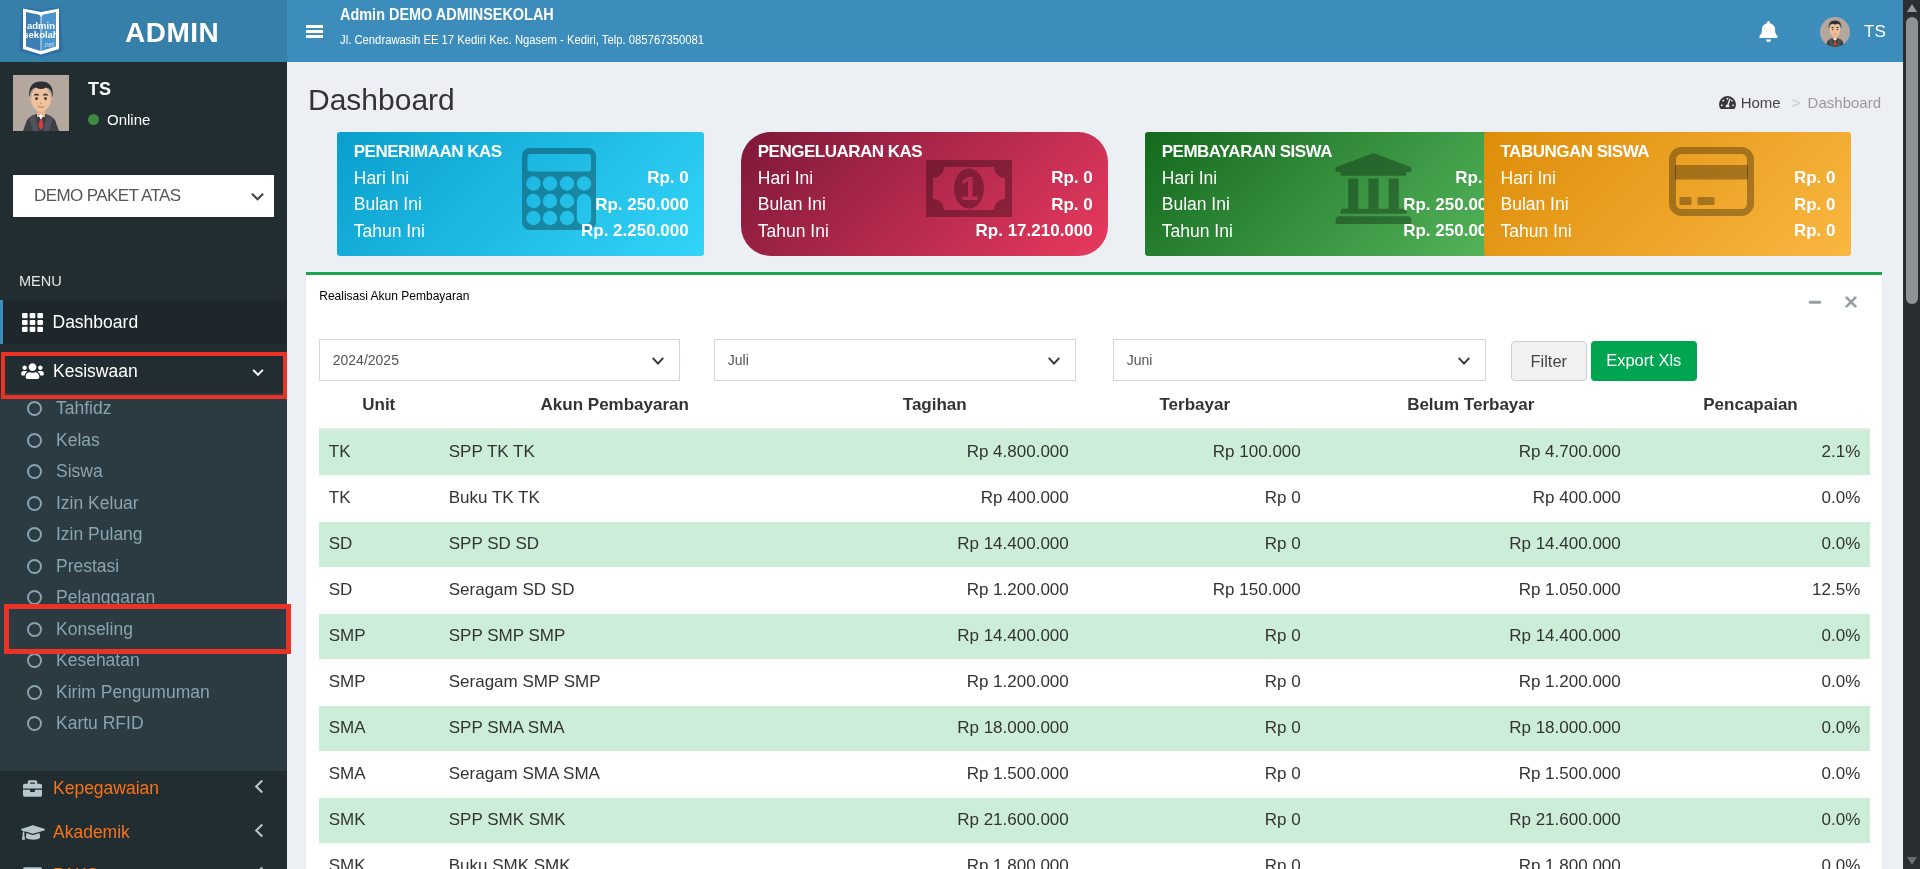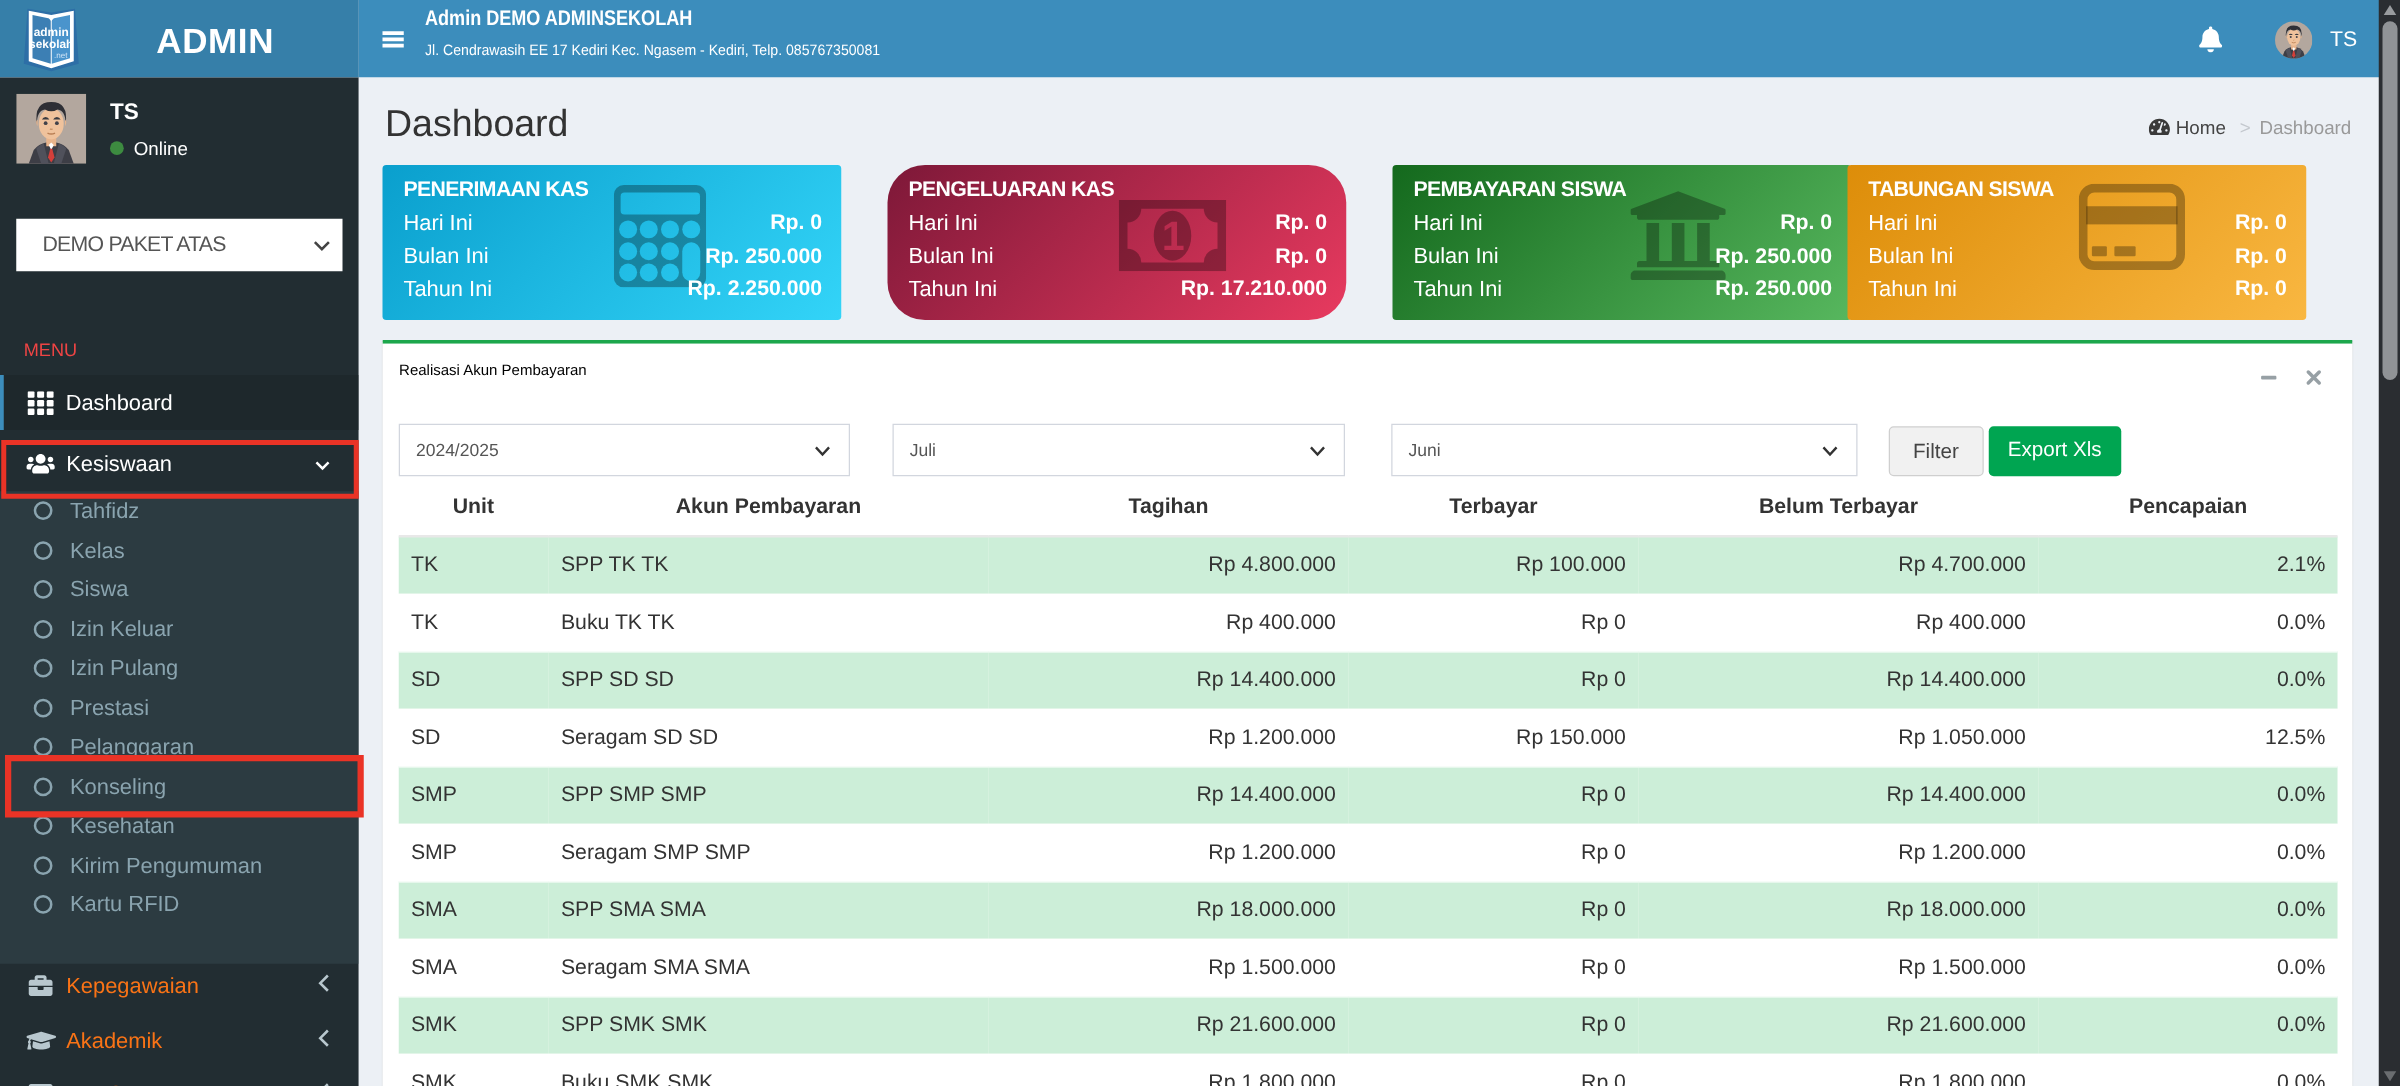--- a/index.html
+++ b/index.html
@@ -23,21 +23,21 @@
 
 
 #sidebar { left:0; top:62px; width:287px; height:807px; background:#222d32; color:#b8c7ce; }
 #upanel { position:absolute; left:13px; top:13px; }
 #upanel img, #upanel .av { width:56px; height:56px; }
 #uname { position:absolute; left:88px; top:17px; color:#fff; font-size:18px; font-weight:bold; }
 #ustat { position:absolute; left:88px; top:49px; font-size:15px; color:#fff; }
 #ustat .dot { display:inline-block; width:11px; height:11px; border-radius:50%; background:#3d8b40; margin-right:8px; }
 #ssel { position:absolute; left:13px; top:113px; width:261px; height:42px; background:#fff; color:#555; font-size:17px; letter-spacing:-0.6px; line-height:42px; padding-left:21px; }
 #ssel svg { position:absolute; right:9px; top:14px; }
-#menuhdr { position:absolute; left:19px; top:211px; font-size:14.5px; color:#ef4444; font-weight:normal; }
+#menuhdr { position:absolute; left:19px; top:211px; font-size:14.5px; color:#e5e5e5; font-weight:normal; }
 .mitem { position:absolute; left:0; width:287px; display:flex; align-items:center; color:#f97316; font-size:17.5px; }
 .mitem .mic { width:25px; margin-left:20px; margin-right:8px; display:flex; justify-content:center; }
 .mitem .chev { position:absolute; right:23px; }
 #mi-dash { top:238px; height:44px; background:#1e282c; color:#fff; border-left:3.5px solid #3c8dbc; }
 #mi-dash .mic { margin-left:16.5px; }
 #mi-kesis { top:287px; height:44px; color:#fff; }
 #submenu { position:absolute; left:0; top:331px; width:287px; height:378px; background:#2c3b41; }
 .sitem { height:31.5px; display:flex; align-items:center; color:#8aa4af; font-size:17.5px; }
 .sitem .sic { margin-left:27px; margin-right:14px; width:15px; height:15px; border:2.5px solid #8aa4af; border-radius:50%; }
 #mi-kepeg { top:705px; height:43px; }
@@ -47,30 +47,30 @@
 #red1 { left:1px; top:289.5px; width:286px; height:47px; border-width:4.4px; }
 #red2 { left:4px; top:542px; width:287px; height:50px; border-width:5px; }
 
 
 #content { left:287px; top:62px; width:1633px; height:807px; background:#ecf0f5; }
 #h1 { position:absolute; left:21px; top:21px; font-size:30px; color:#333; font-weight:normal; }
 #bc { position:absolute; right:39px; top:32px; font-size:15px; color:#444; }
 #bc .sep { color:#c3c8ce; margin:0 7px; }
 #bc .cur { color:#999; }
 
-.sbox { position:absolute; top:70px; width:366.5px; height:124px; border-radius:3px; color:#fff; }
+.sbox { position:absolute; top:70px; width:366.5px; height:124px; border-radius:3px; color:#fff;margin-left:31px; }
 .sbox .btitle { position:absolute; left:16.5px; top:10px; font-size:17px; font-weight:bold; letter-spacing:-0.5px; }
 .sbox .rows { position:absolute; left:16.5px; top:33px; right:15px; }
 .sbox .rw { height:26.5px; display:flex; align-items:center; justify-content:space-between; font-size:17.5px; }
 .sbox .rw b { font-size:17px; }
 .sbox svg.big { position:absolute; left:185px; top:16px; }
 #sb1 { left:19.25px; background:linear-gradient(135deg,#0a9fcd 0%,#33d4f8 100%); }
 #sb2 { left:423.25px; background:linear-gradient(135deg,#7d1838 0%,#e83a5f 100%);border-radius:30px; }
 #sb3 { left:827.25px; background:linear-gradient(135deg,#14691d 0%,#57b75e 100%); }
-#sb4 { left:1191px; background:linear-gradient(135deg,#dd8d09 0%,#f9b741 100%); }
+#sb4 { left:1166px; background:linear-gradient(135deg,#dd8d09 0%,#f9b741 100%); }
 
 #bigbox { position:absolute; left:19.25px; top:210px; width:1576px; height:600px; background:#fff; border-top:3px solid #1da74c; border-radius:0 0 3px 3px; box-shadow:0 1px 1px rgba(0,0,0,.1); }
 #bbh { position:absolute; left:13px; top:14px; font-size:12px; color:#000000; }
 #bbtools { position:absolute; right:24px; top:20px; color:#97a0a5; }
 #filters { position:absolute; left:0; top:64px; width:100%; height:42px; }
 .fsel { position:absolute; height:42px; border:1px solid #d2d6de; background:#fff; color:#555; font-size:14px; line-height:40px; padding-left:13px; }
 .fsel svg { position:absolute; right:14px; top:15px; }
 #fs1 { left:12.5px; width:361px; }
 #fs2 { left:407.5px; width:362px; }
 #fs3 { left:806.5px; width:373px; }

